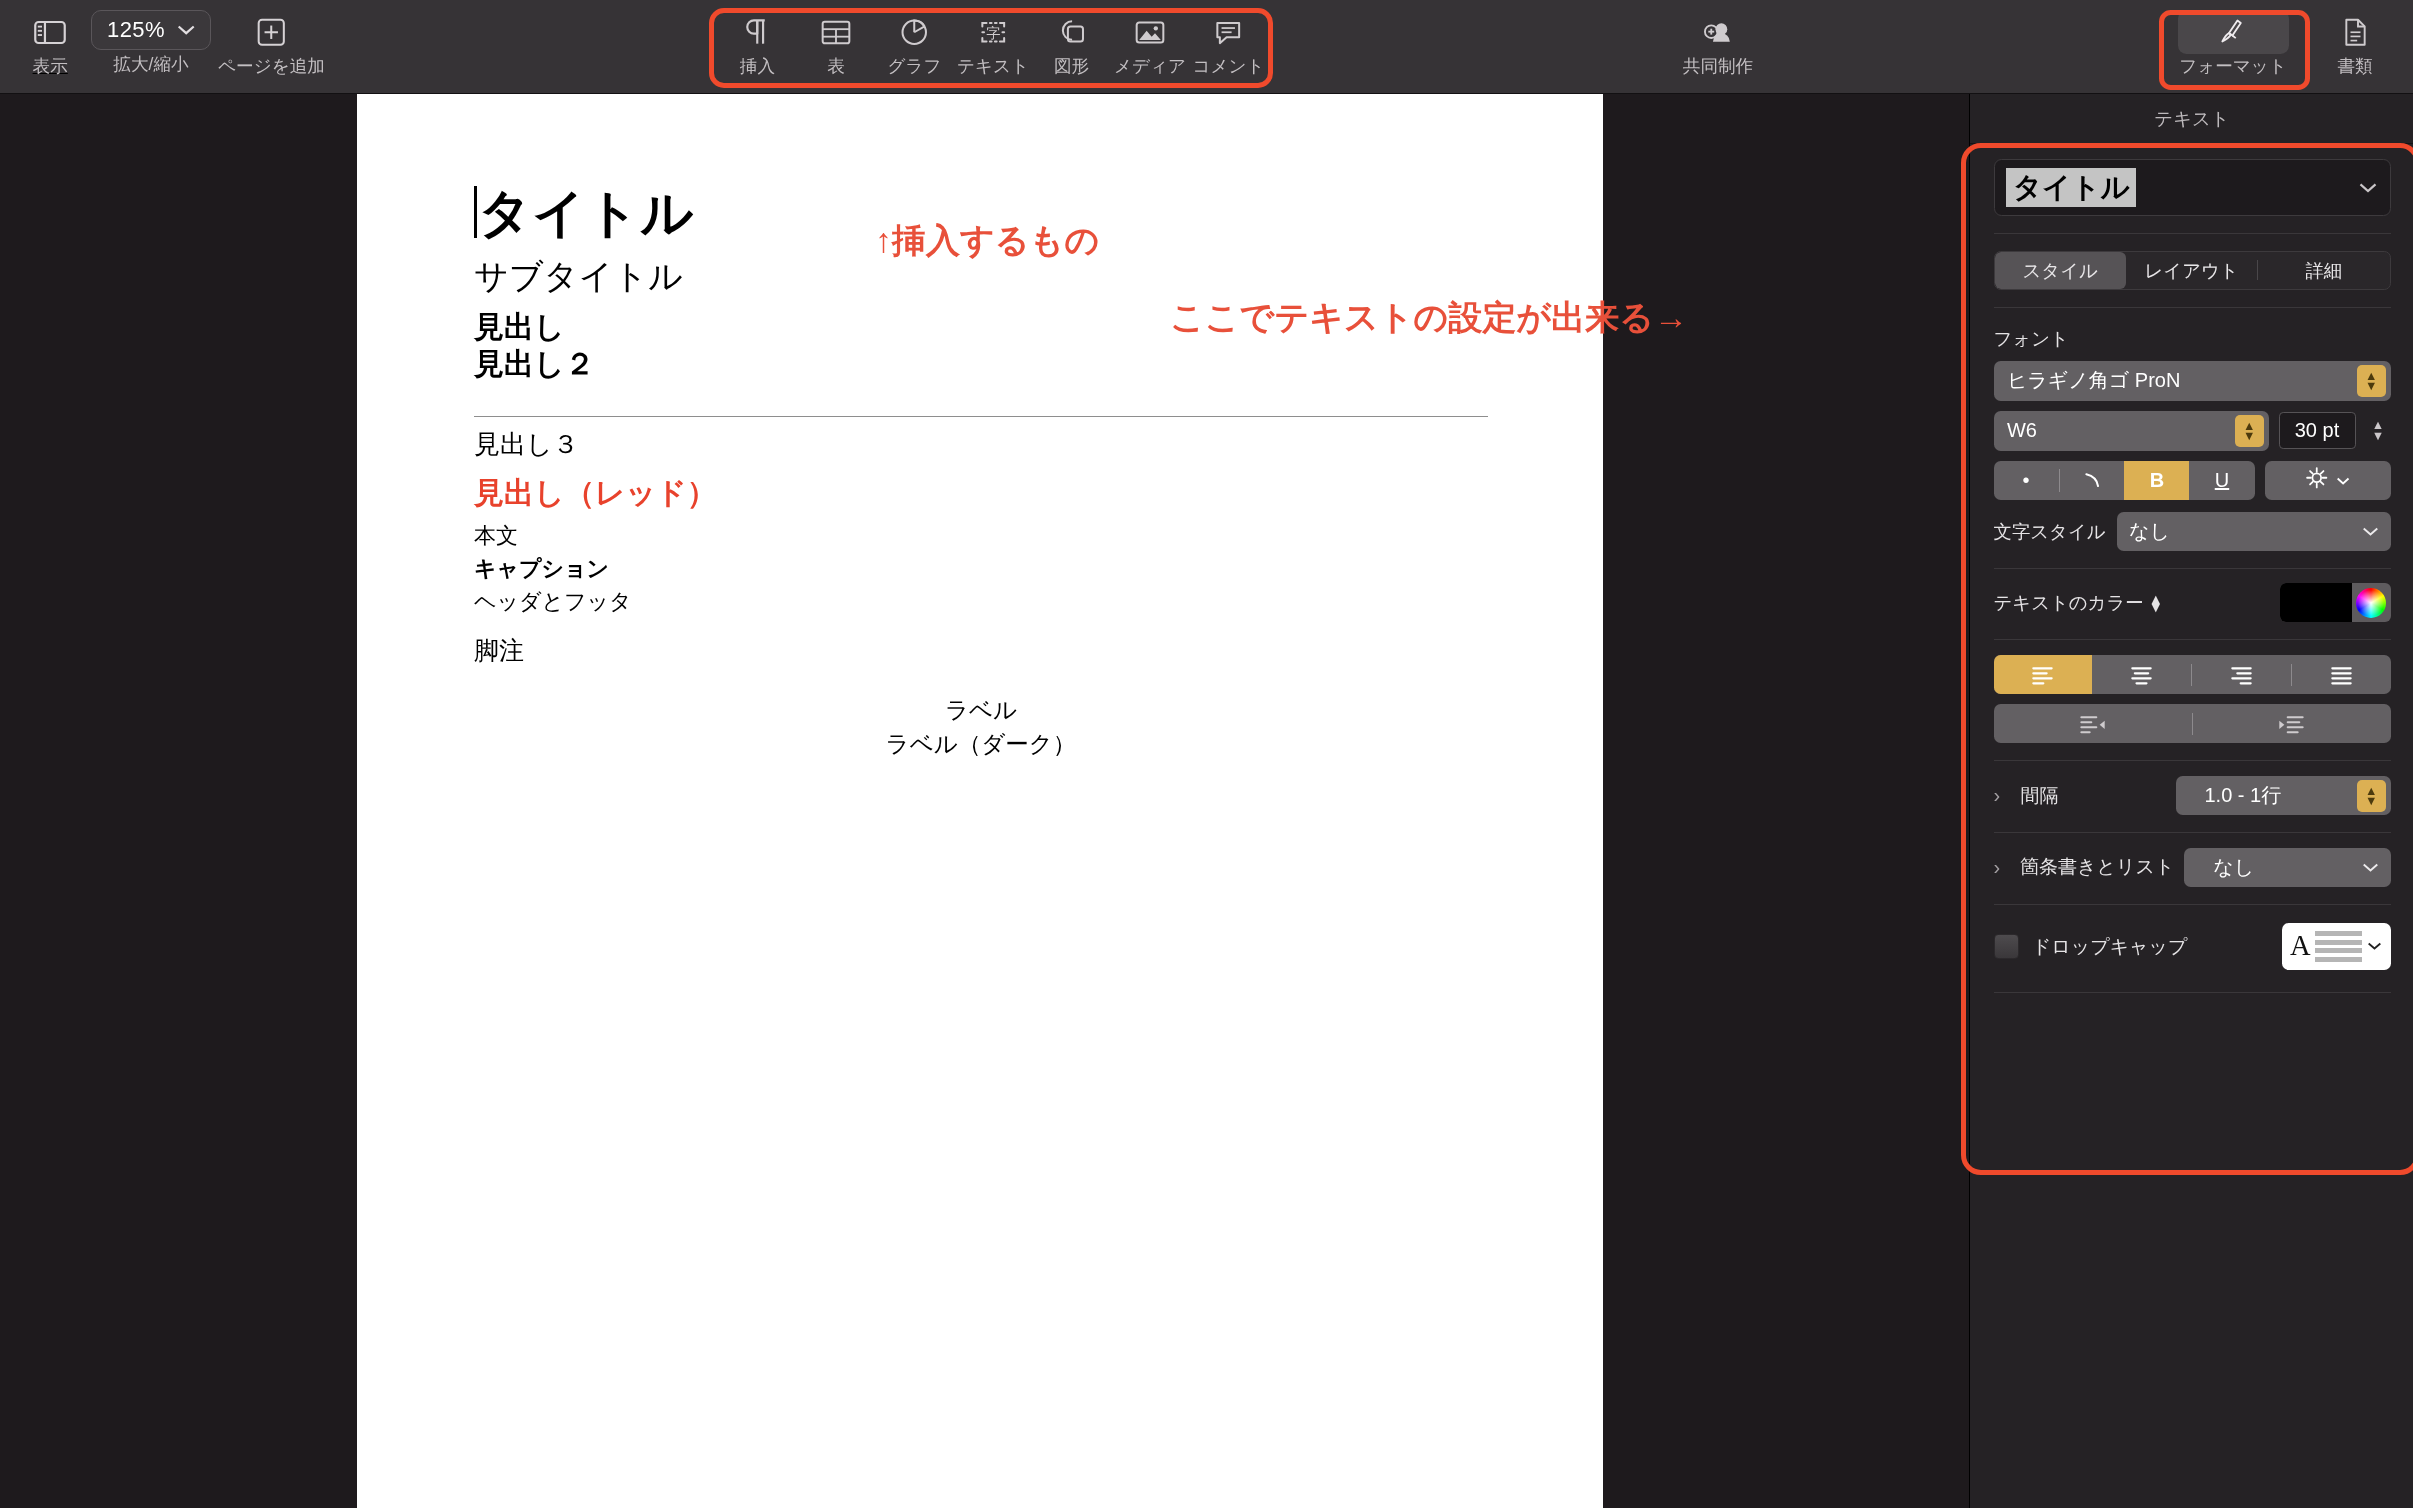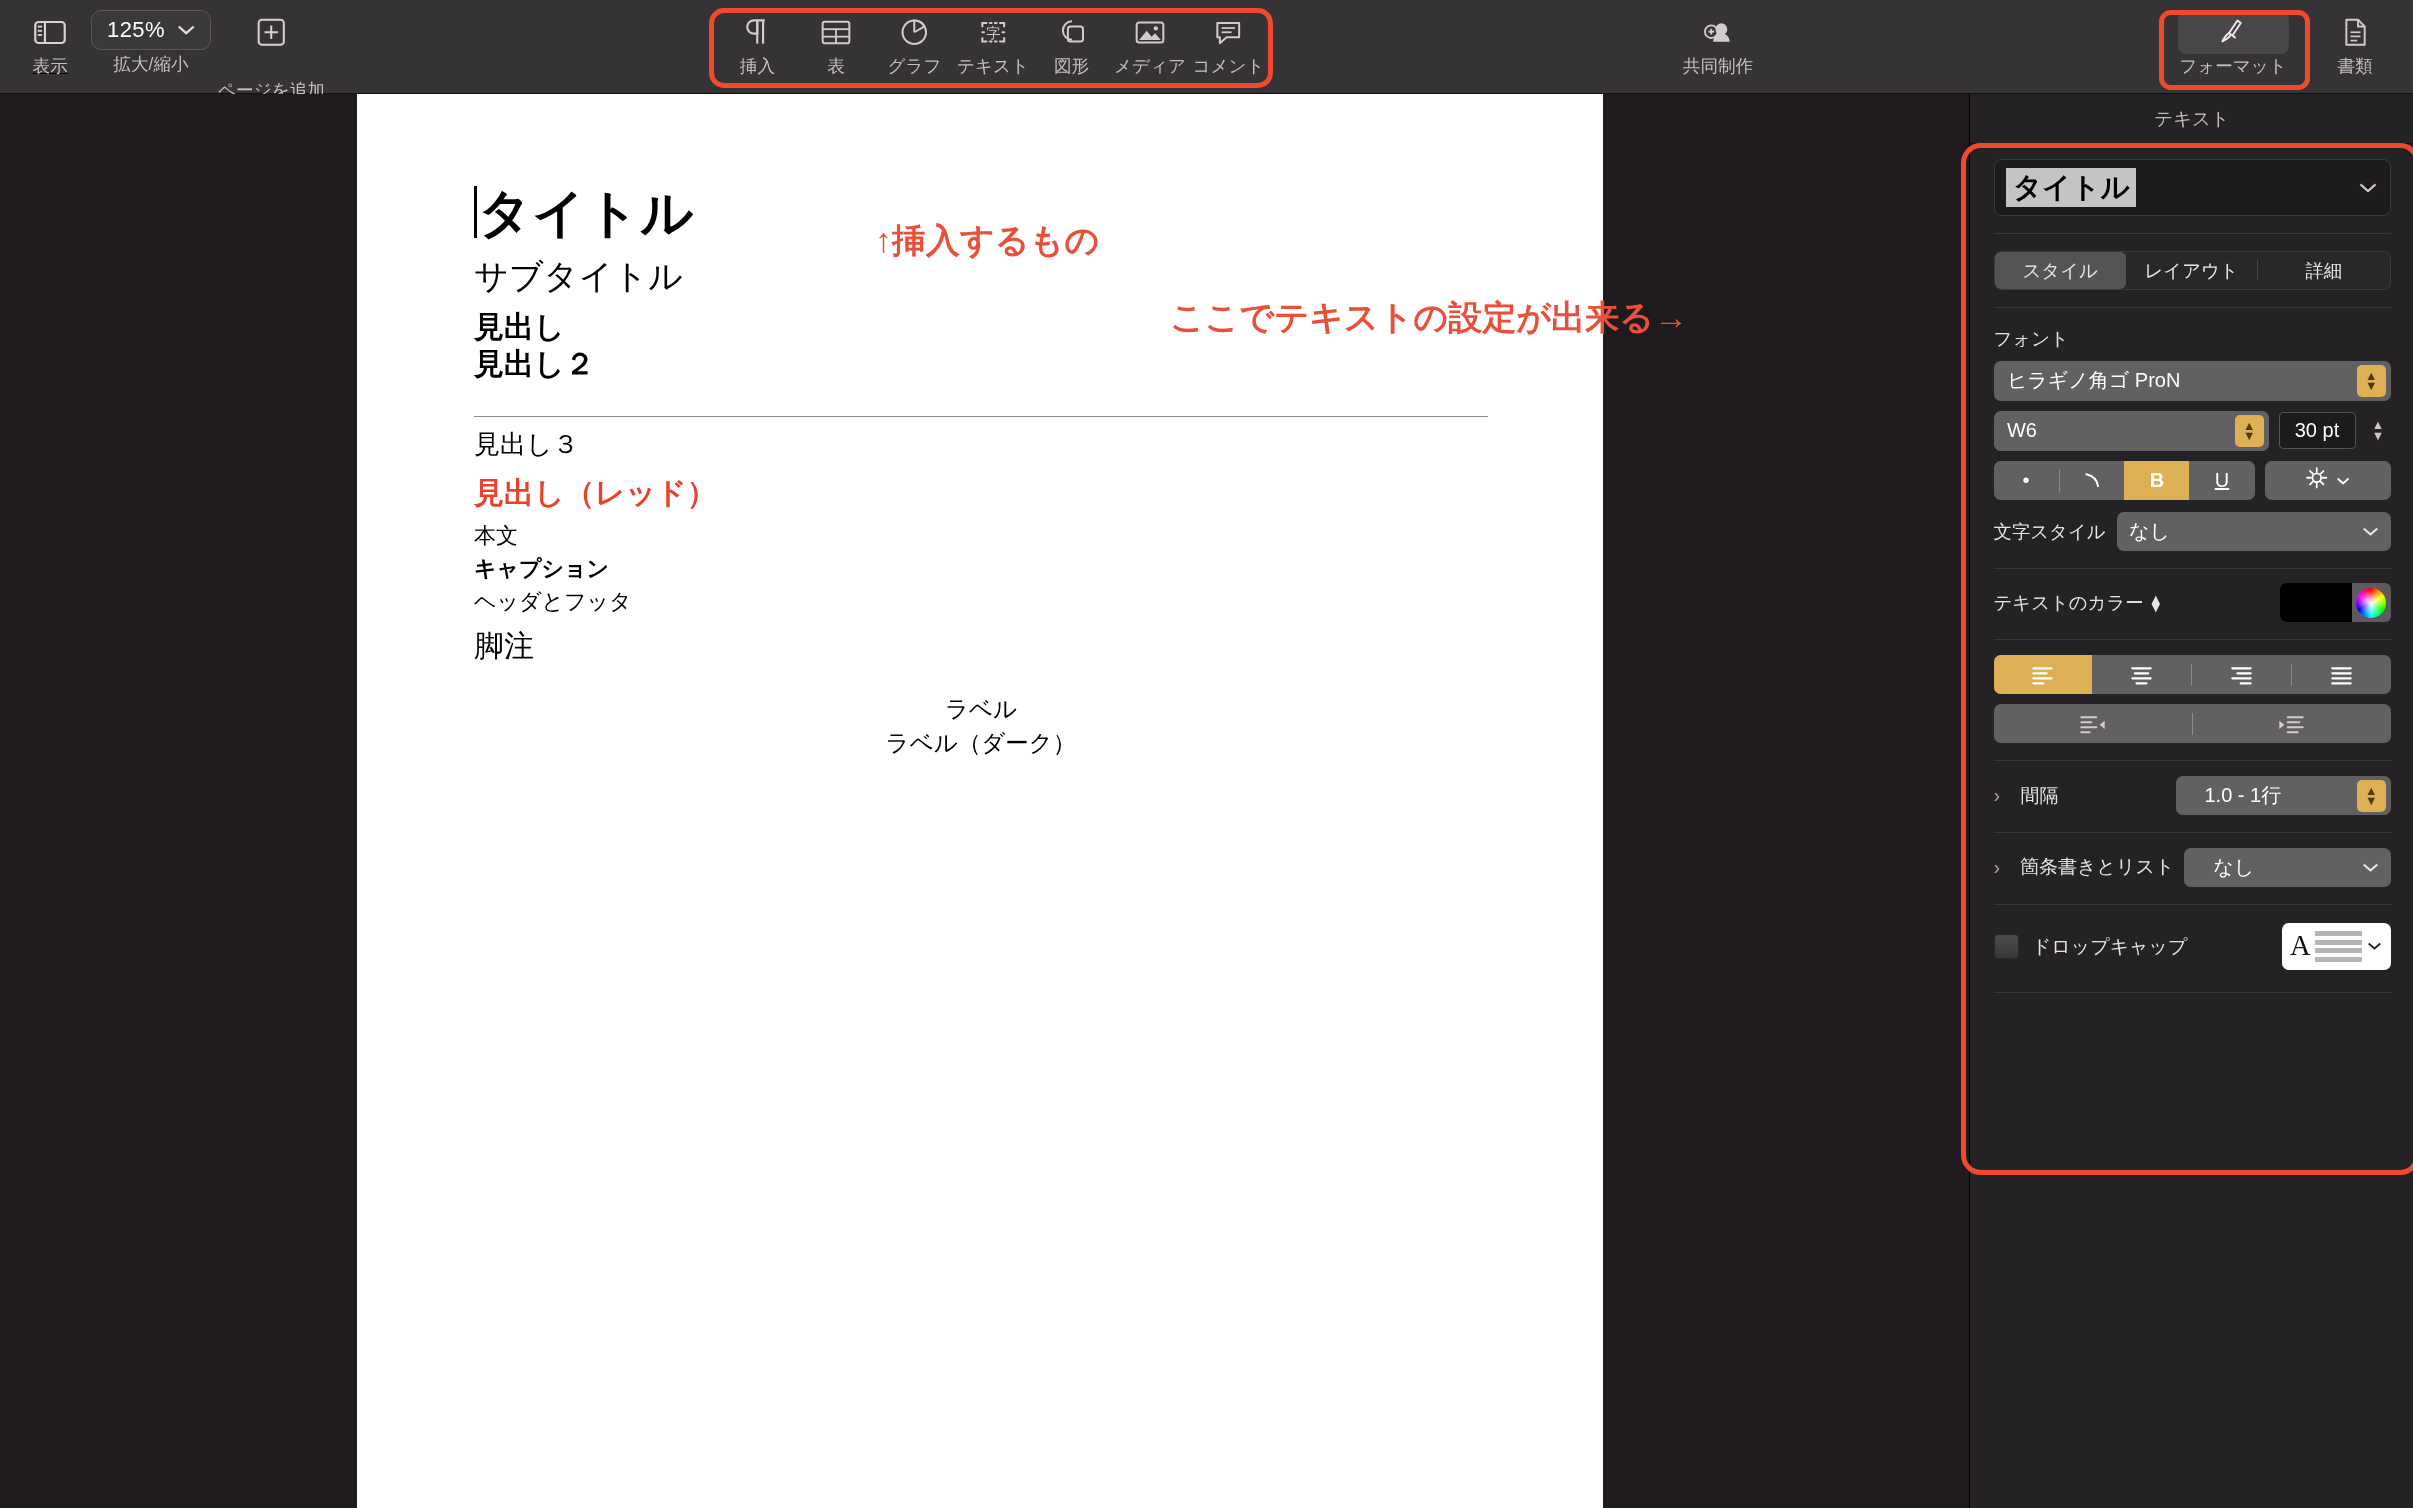--- a/index.html
+++ b/index.html
@@ -86,21 +86,21 @@
   }
   .doc-subtitle { font-size: 34px; line-height: 1.15; margin-top: 18.4px; }
   .doc-h1 { font-size: 30px; font-weight: bold; line-height: 1.2; margin-top: 13.4px; }
   .doc-h2 { font-size: 30px; font-weight: bold; line-height: 1.2; margin-top: 1px; }
   .doc-rule { border-top: 1.7px solid #8e8e8e; margin-top: 34px; width: 1014px; }
   .doc-h3 { font-size: 26px; line-height: 1.2; margin-top: 11.7px; }
   .doc-hred { font-size: 30px; font-weight: bold; line-height: 1.2; margin-top: 15px; color: #e8422c; }
   .doc-p { font-size: 22px; line-height: 1.35; margin-top: 10px; }
   .doc-caption { font-size: 22px; font-weight: bold; line-height: 1.35; margin-top: 3.4px; }
   .doc-headfoot { font-size: 22px; line-height: 1.35; margin-top: 3.4px; }
-  .doc-footnote { font-size: 30px; line-height: 1.35; margin-top: 9px; }
+  .doc-footnote { font-size: 25px; line-height: 1.35; margin-top: 17px; }
   .doc-label { font-size: 23.5px; line-height: 1.45; text-align: center; margin-top: 25px; }
   .doc-label2 { font-size: 23.5px; line-height: 1.45; text-align: center; }
 
   
   .anno {
     position: absolute;
     color: #e8503a;
     font-weight: bold;
     white-space: nowrap;
   }
@@ -287,21 +287,21 @@
       <span class="chev">
         <svg width="18.4" height="11.7" viewBox="0 0 22 14">
             <polyline points="2,3 11,11 20,3" fill="none" stroke="#e3dfe2" stroke-width="2.6"></polyline>
           </svg>
       </span>
     </div>
     <div class="tb-label" style="margin-top:2.5px;">拡大/縮小</div>
   </div>
 
   <div class="tb-group" style="left:196px; top:10px;">
-    <div class="tb-item" style="width:151px;gap:24px;">
+    <div class="tb-item" style="width:151px;">
       <div class="tb-icon">
         <svg width="28.5" height="28.5" viewBox="0 0 34 34">
           <rect x="2" y="2" width="30" height="30" rx="4" fill="none" stroke="#d6d2d5" stroke-width="2.4"></rect>
           <line x1="17" y1="9" x2="17" y2="25" stroke="#d6d2d5" stroke-width="2.4"></line>
           <line x1="9" y1="17" x2="25" y2="17" stroke="#d6d2d5" stroke-width="2.4"></line>
         </svg>
       </div>
       <div class="tb-label">ページを追加</div>
     </div>
   </div>

